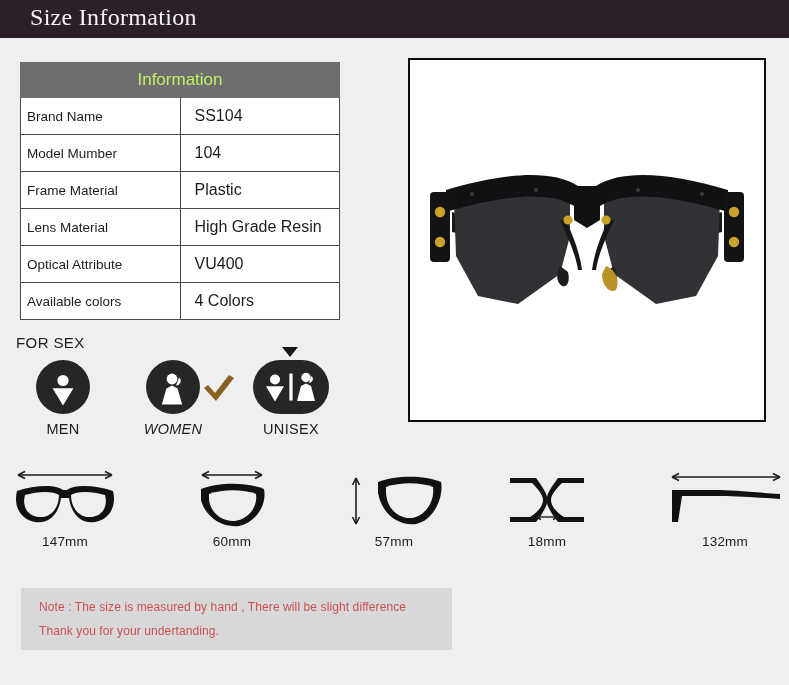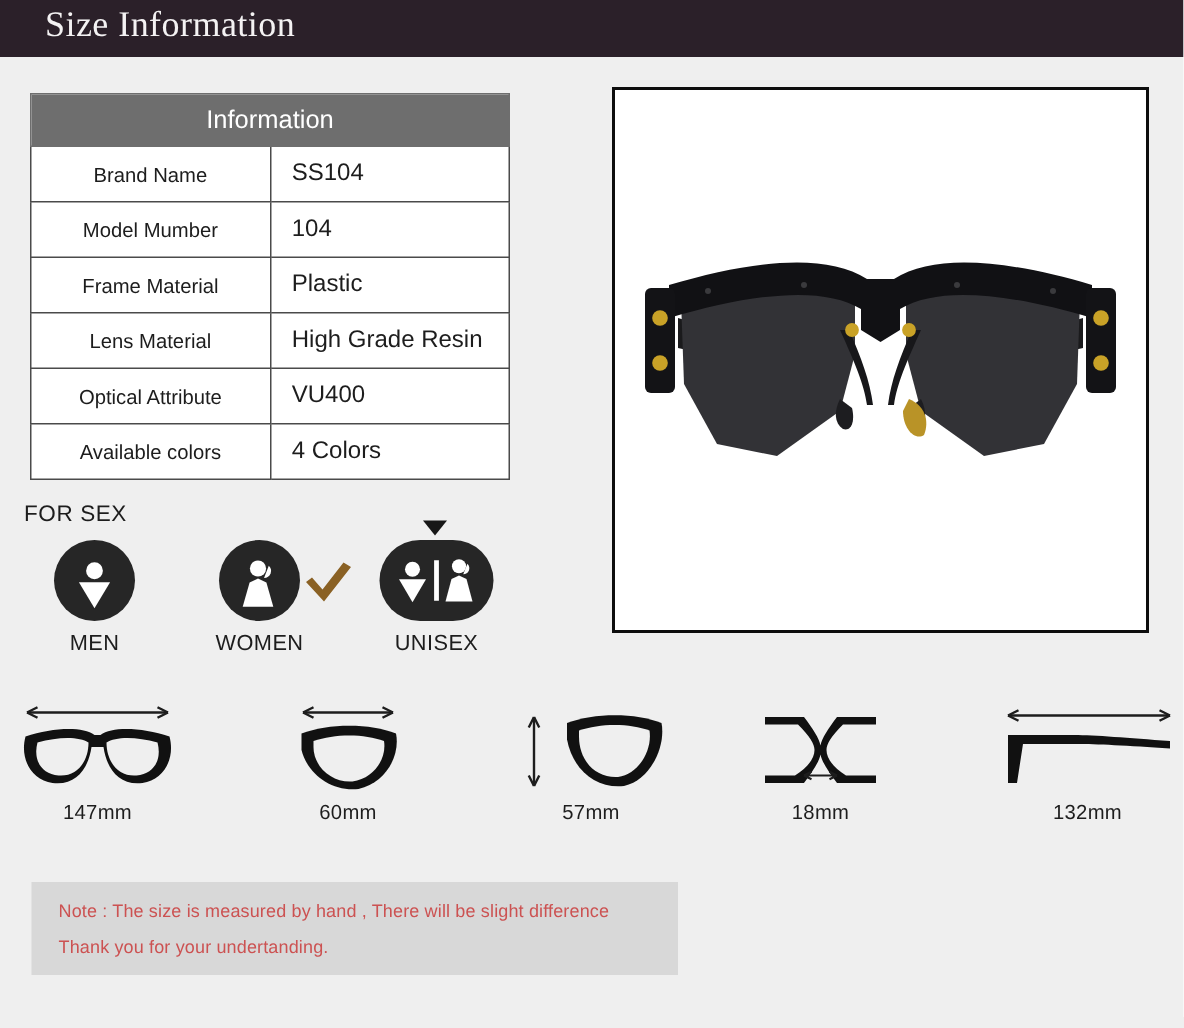--- a/index.html
+++ b/index.html
@@ -46,40 +46,40 @@
     position: absolute;
     left: 20px;
     top: 62px;
     width: 320px;
     border-collapse: collapse;
     background: #ffffff;
     table-layout: fixed;
   }
   .info-table th {
     background: #6e6e6e;
-    color: #ffffff;
+    color: #bef264;
     font-weight: normal;
     font-size: 17px;
     height: 34px;
     line-height: 34px;
     padding: 0;
     text-align: center;
     border: 1px solid #6e6e6e;
   }
   .info-table td {
     border: 1px solid #4a4a4a;
     height: 37px;
     padding: 0 6px;
     background: #ffffff;
     color: #1d1d1d;
     box-sizing: border-box;
   }
   .info-table td.k {
     width: 122px;
-    text-align: center;
+    text-align: left;
     font-size: 13.5px;
   }
   .info-table td.v {
     text-align: left;
     padding-left: 14px;
     font-size: 16px;
   }
 
   
   .forsex-label {
@@ -96,21 +96,21 @@
     top: 360px;
     width: 330px;
     height: 82px;
   }
   .sex-item {
     position: absolute;
     text-align: center;
     width: 86px;
   }
   .sex-item.men    { left: 4px;   }
-  .sex-item.women  { left: 114px; }
+  .sex-item.women  { left: 114px; font-style: italic; }
   .sex-item.unisex { left: 232px; }
   .sex-badge {
     width: 54px;
     height: 54px;
     border-radius: 50%;
     background: #262626;
     margin: 0 auto;
     position: relative;
   }
   .sex-badge.pill {

